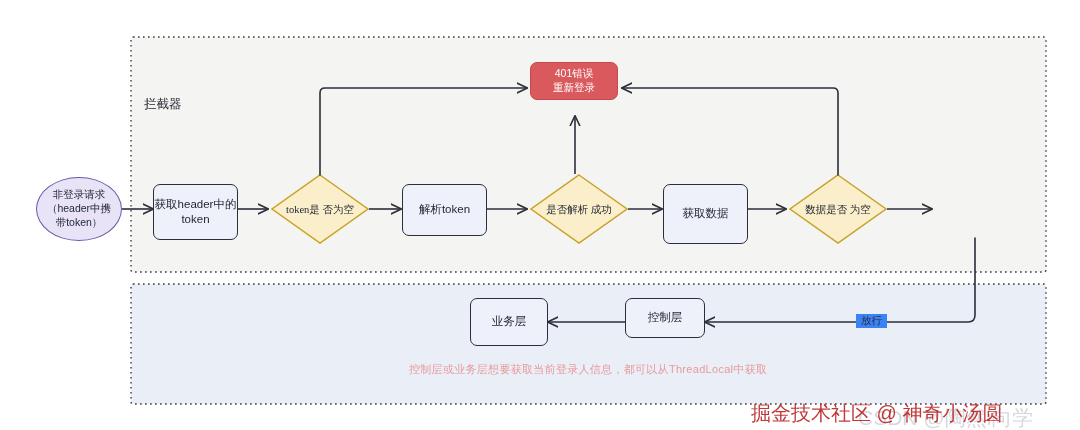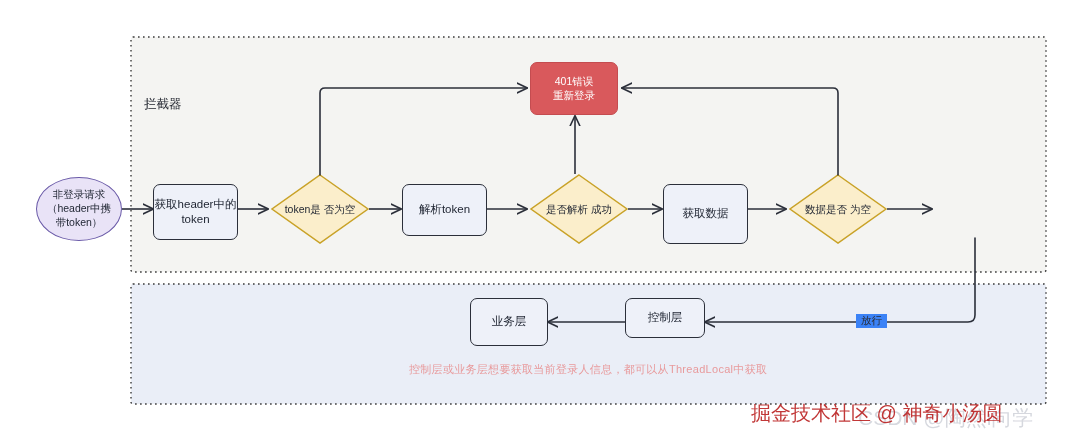--- a/index.html
+++ b/index.html
@@ -16,21 +16,21 @@
         justify-content:center;text-align:center;line-height:1.32;}
   .node span{display:block;}
 
   .rect{background:#eef1f9;border:1.6px solid #2b2f3a;border-radius:7px;
         color:#1d2330;font-size:11.5px;}
   .ellipse{background:#e9e3f7;border:1.6px solid #6a5aa8;border-radius:50%;
            color:#1d2330;font-size:10.5px;}
   .errorbox{background:#d9595c;border:1.5px solid #c44c50;border-radius:7px;
             color:#ffffff;font-size:10.5px;}
   .diamond-label{position:absolute;display:flex;align-items:center;justify-content:center;
-     text-align:center;font-size:10.5px;color:#1d2330;line-height:1.3;pointer-events:none;}
+     text-align:center;font-size:10.5px;color:#1d2330;line-height:1.3;pointer-events:none;font-family:Liberation Serif, serif;}
 
   .panel-title{position:absolute;font-size:12.5px;color:#20242e;margin-top:34px;}
   .edge-label{position:absolute;font-size:10.5px;color:#2b2f3a;background:#3b82f6;
               padding:0 5px;}
   .note{position:absolute;font-size:11px;color:#e89a9c;letter-spacing:.3px;white-space:nowrap;}
   .watermark{position:absolute;font-size:20px;color:#b91c1c;white-space:nowrap;opacity:.88;}
   .csdn{position:absolute;font-size:21px;color:#c9ccd4;white-space:nowrap;opacity:.75;}
 </style>
 </head>
 <body>
@@ -108,21 +108,21 @@
   </div>
 
   <div class="diamond-label" style="left:798px;top:190px;width:80px;height:40px;">
     <div>
       <span>数据是否</span>
       <span>为空</span>
     </div>
   </div>
 
 
-  <div class="node errorbox" style="left:530px;top:62px;width:88px;height:53px;">
+  <div class="node errorbox" style="left:530px;top:62px;width:88px;height:38px;">
     <div>
       <span>401错误</span>
       <span>重新登录</span>
     </div>
   </div>
 
   <div class="node rect" style="left:625px;top:298px;width:80px;height:40px;">
     <span>控制层</span>
   </div>
 

